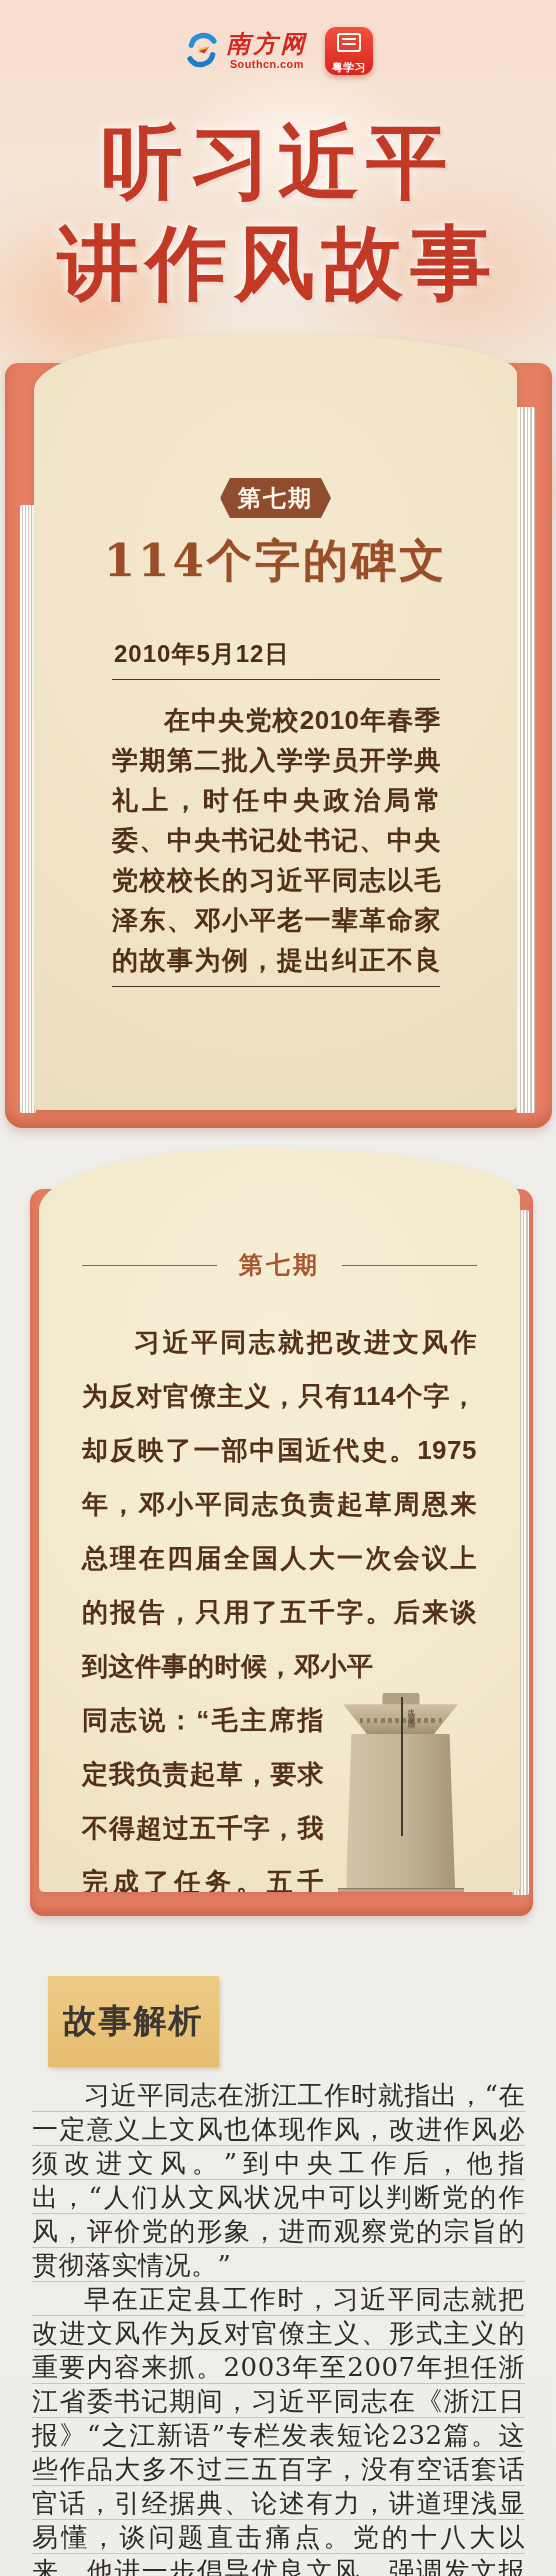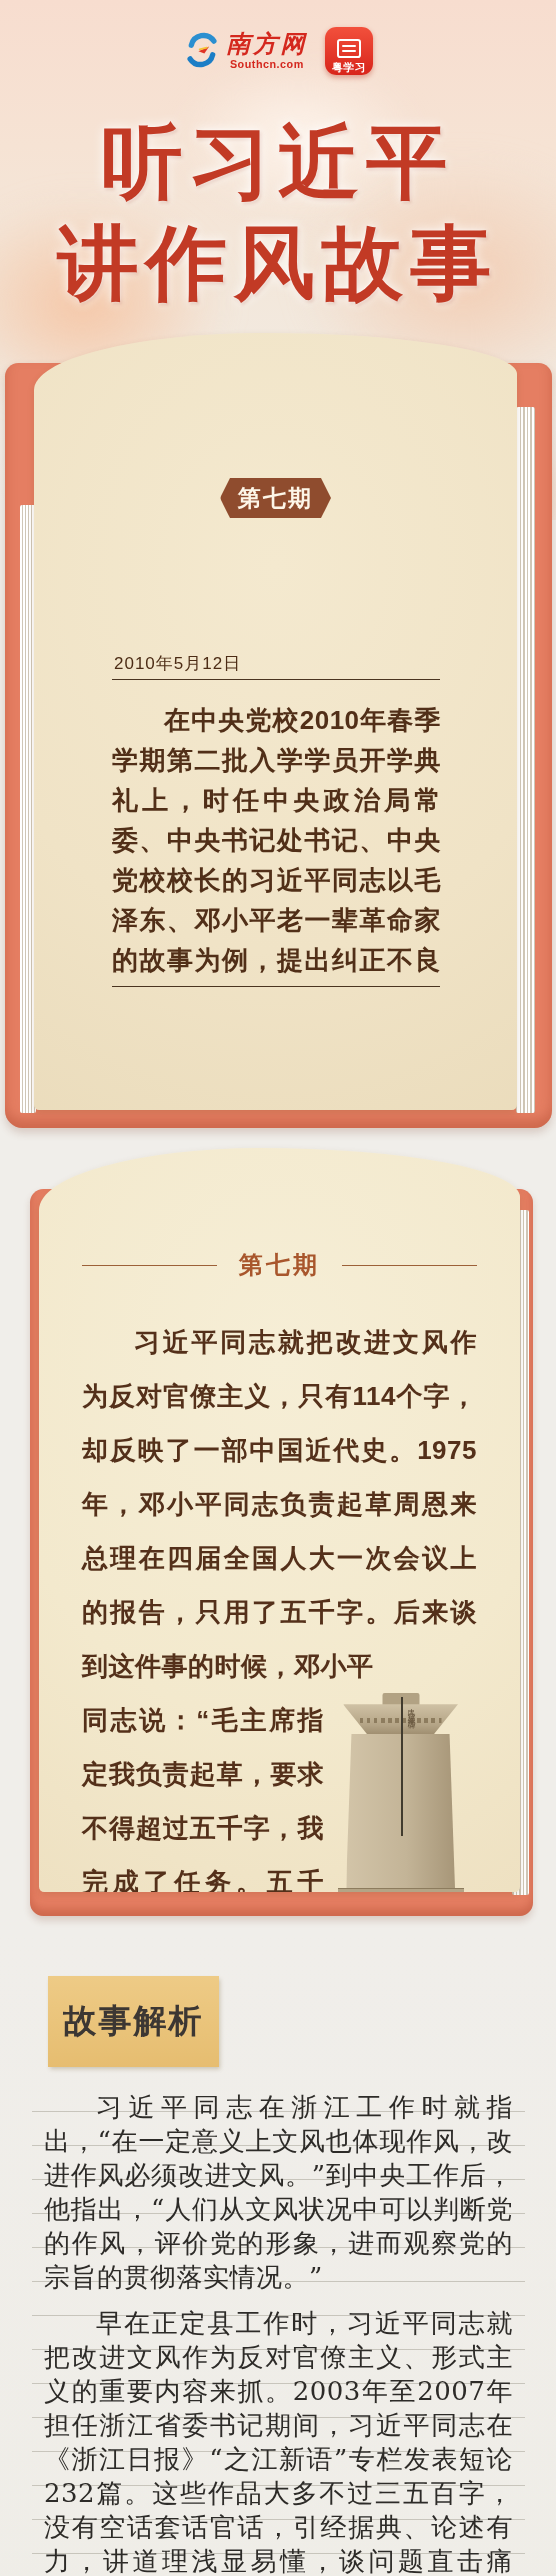--- a/index.html
+++ b/index.html
@@ -27,21 +27,21 @@
     display:flex;align-items:center;justify-content:center;gap:17.5px;
   }
   .southcn{display:flex;align-items:center;gap:5.2px;}
   .southcn-text{display:flex;flex-direction:column;align-items:center;line-height:1;}
   .southcn-cn{font-size:24px;font-weight:700;color:#d4281e;font-family:"DejaVu Serif",serif;font-style:italic;letter-spacing:3.1px;}
   .southcn-en{font-size:10.8px;font-weight:700;color:#d4281e;margin-top:3px;letter-spacing:0.5px;}
   .yuexuexi{
     width:48px;height:48px;border-radius:11.3px;
     background:linear-gradient(180deg,#f2503c,#d8251b);
     box-shadow:0 2.1px 5.2px rgba(180,40,20,.35);
-    display:flex;flex-direction:column;align-items:center;justify-content:flex-end;
+    display:flex;flex-direction:column;align-items:center;justify-content:space-between;
     padding-top:6.2px;
   }
   .yx-book{width:24px;height:18.5px;border:2.1px solid #fff;border-radius:3.1px;position:relative;background:transparent;}
   .yx-book::before,.yx-book::after{content:"";position:absolute;left:3.1px;right:3.1px;height:2.1px;background:#fff;border-radius:1px;}
   .yx-book::before{top:3.1px;} .yx-book::after{top:8.2px;}
   .yx-label{color:#fff;font-size:10.8px;font-weight:700;margin-top:3.1px;letter-spacing:0.5px;}
   .hero-title{
     position:absolute;left:0;width:556px;text-align:center;
     font-weight:900;color:#c23a25;
     font-family:"DejaVu Sans",sans-serif;
@@ -81,21 +81,21 @@
     clip-path:polygon(9% 0,91% 0,100% 50%,91% 100%,9% 100%,0 50%);
     display:flex;align-items:center;justify-content:center;
     font-size:23px;font-weight:700;letter-spacing:2.1px;
   }
   .book-title{
     position:absolute;left:0;top:198px;width:100%;text-align:center;
     font-family:"DejaVu Serif",serif;font-weight:700;
     font-size:45px;color:#9a4e28;letter-spacing:3.1px;
     text-shadow:0.5px 1px 0 rgba(120,50,20,.15);
   }
-  .book-date{position:absolute;left:80px;top:319px;font-size:17px;color:#4c2c15;font-weight:400;letter-spacing:1px;}
+  .book-date{position:absolute;left:80px;top:305px;font-size:24px;color:#4c2c15;font-weight:700;letter-spacing:1px;}
   .rule{position:absolute;left:78px;right:77px;height:0;border-top:1px solid #4a3420;}
   .rule.r1{top:346px;}
   .rule.r2{top:653px;}
   .book-intro{
     position:absolute;left:78px;right:76px;top:367px;height:282px;
     font-size:26px;line-height:40px;color:#512f18;font-weight:600;
     text-indent:2em;letter-spacing:0.5px;text-align:justify;overflow:hidden;
   }
   
   .card2{position:absolute;left:0;top:1148px;width:556px;height:768px;}
@@ -163,21 +163,21 @@
     display:flex;align-items:center;justify-content:center;
     font-size:33px;font-weight:700;color:#3c3733;letter-spacing:2.1px;
   }
   .hand{
     position:absolute;left:32px;top:147px;width:493px;height:582px;
     background:repeating-linear-gradient(to bottom,transparent 0 33px,#c8c5bc 33px 34px);
     font-family:"DejaVu Serif",serif;
     font-size:26px;line-height:34px;color:#2d2b28;
     letter-spacing:0.5px;overflow:hidden;
   }
-  .hand p{margin:12px;text-indent:2em;text-align:justify;}
+  .hand p{margin:0;text-indent:2em;text-align:justify;}
 </style>
 </head>
 <body>
 
 <div id="canvas">
 
   <section class="hero">
     <div class="blob b1"></div>
     <div class="blob b2"></div>
     <div class="blob b3"></div>
@@ -208,20 +208,21 @@
     <div class="hero-title l1">听习近平</div>
     <div class="hero-title l2">讲作风故事</div>
   </section>
 
   <section class="book">
     <div class="book-cover"></div>
     <div class="book-stack-left"></div>
     <div class="book-stack-right"></div>
     <div class="book-page">
       <div class="issue-badge">第七期</div>
+      <div class="book-title">114个字的碑文</div>
       <div class="book-date">2010年5月12日</div>
       <div class="rule r1"></div>
       <div class="book-intro">在中央党校2010年春季学期第二批入学学员开学典礼上，时任中央政治局常委、中央书记处书记、中央党校校长的习近平同志以毛泽东、邓小平老一辈革命家的故事为例，提出纠正不良文风、倡导优良文风。</div>
       <div class="rule r2"></div>
     </div>
   </section>
 
   <section class="card2">
     <div class="card2-cover"></div>
     <div class="card2-stack"></div>

